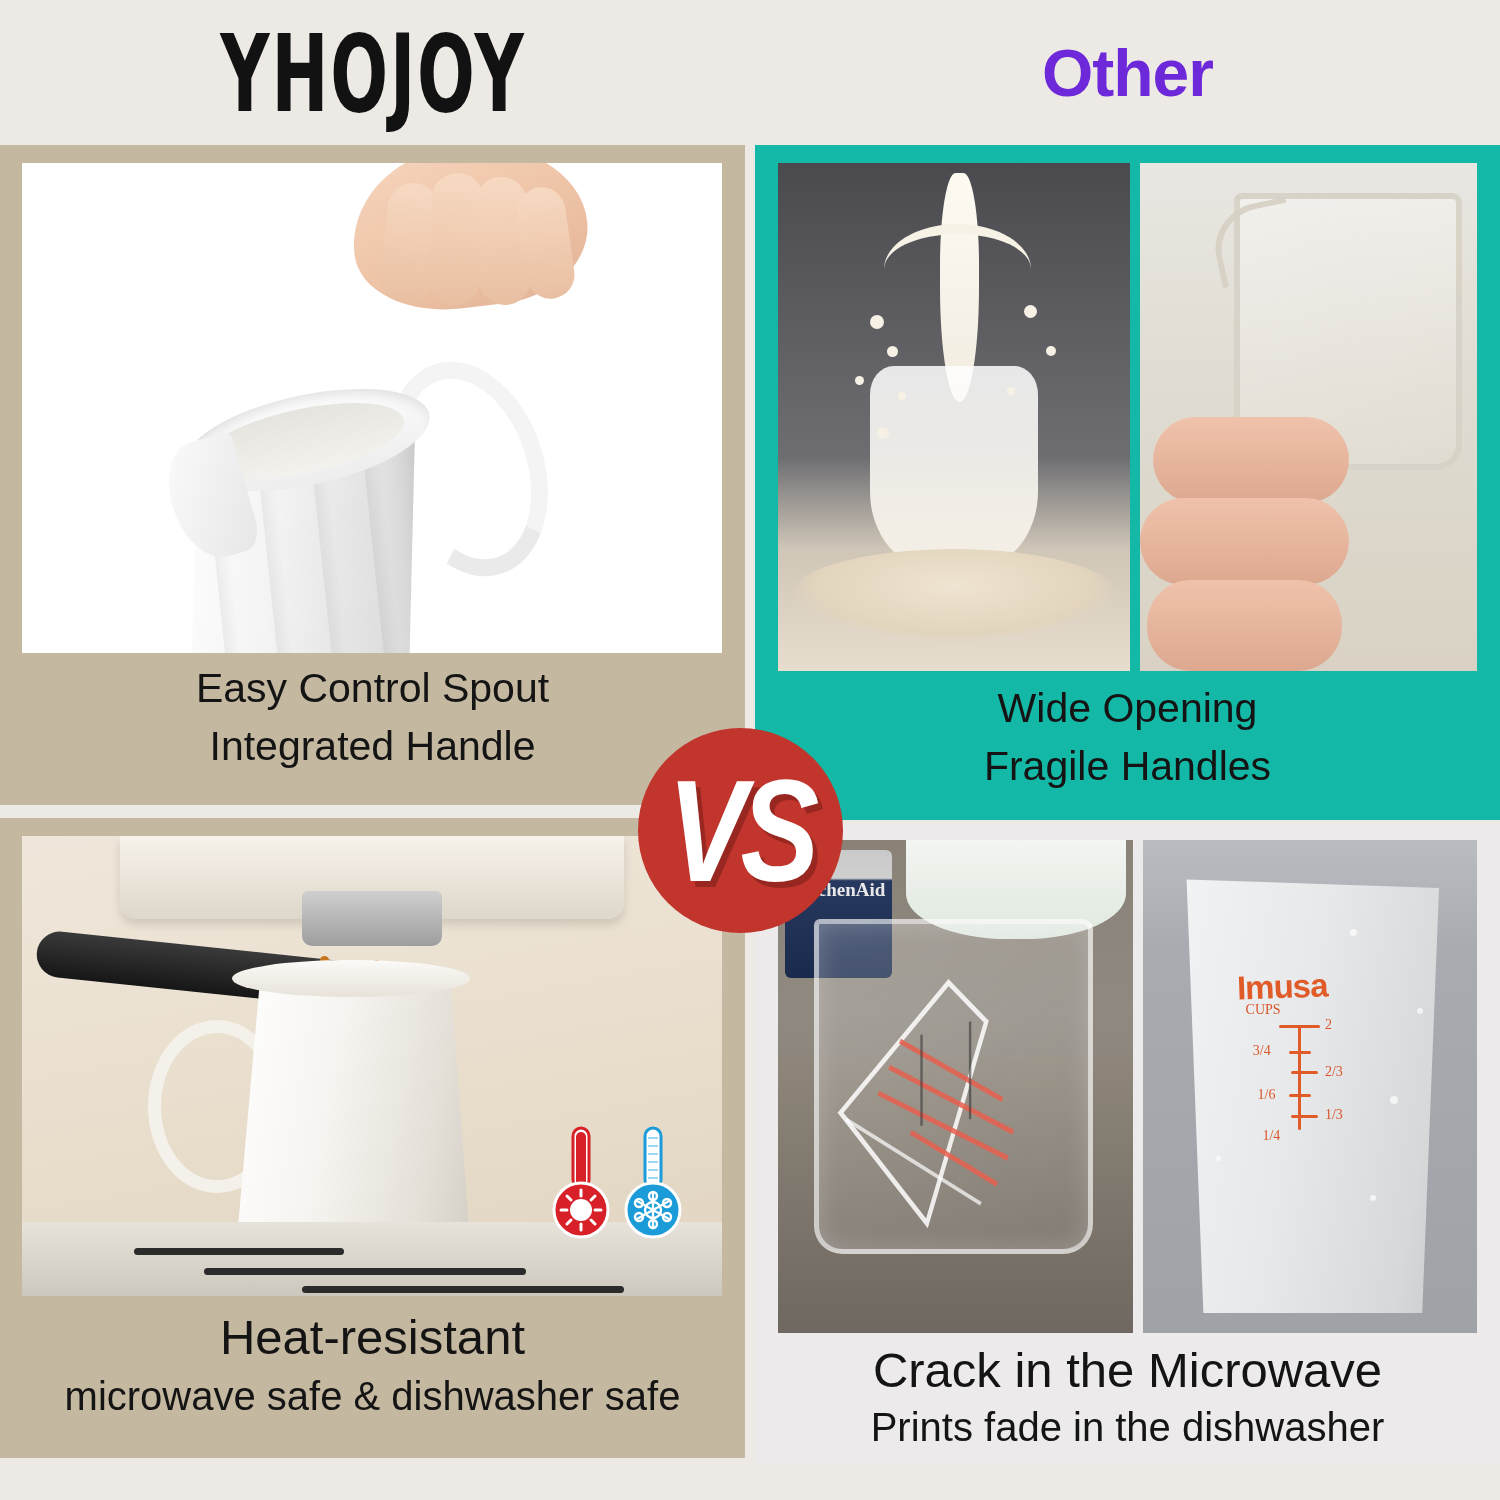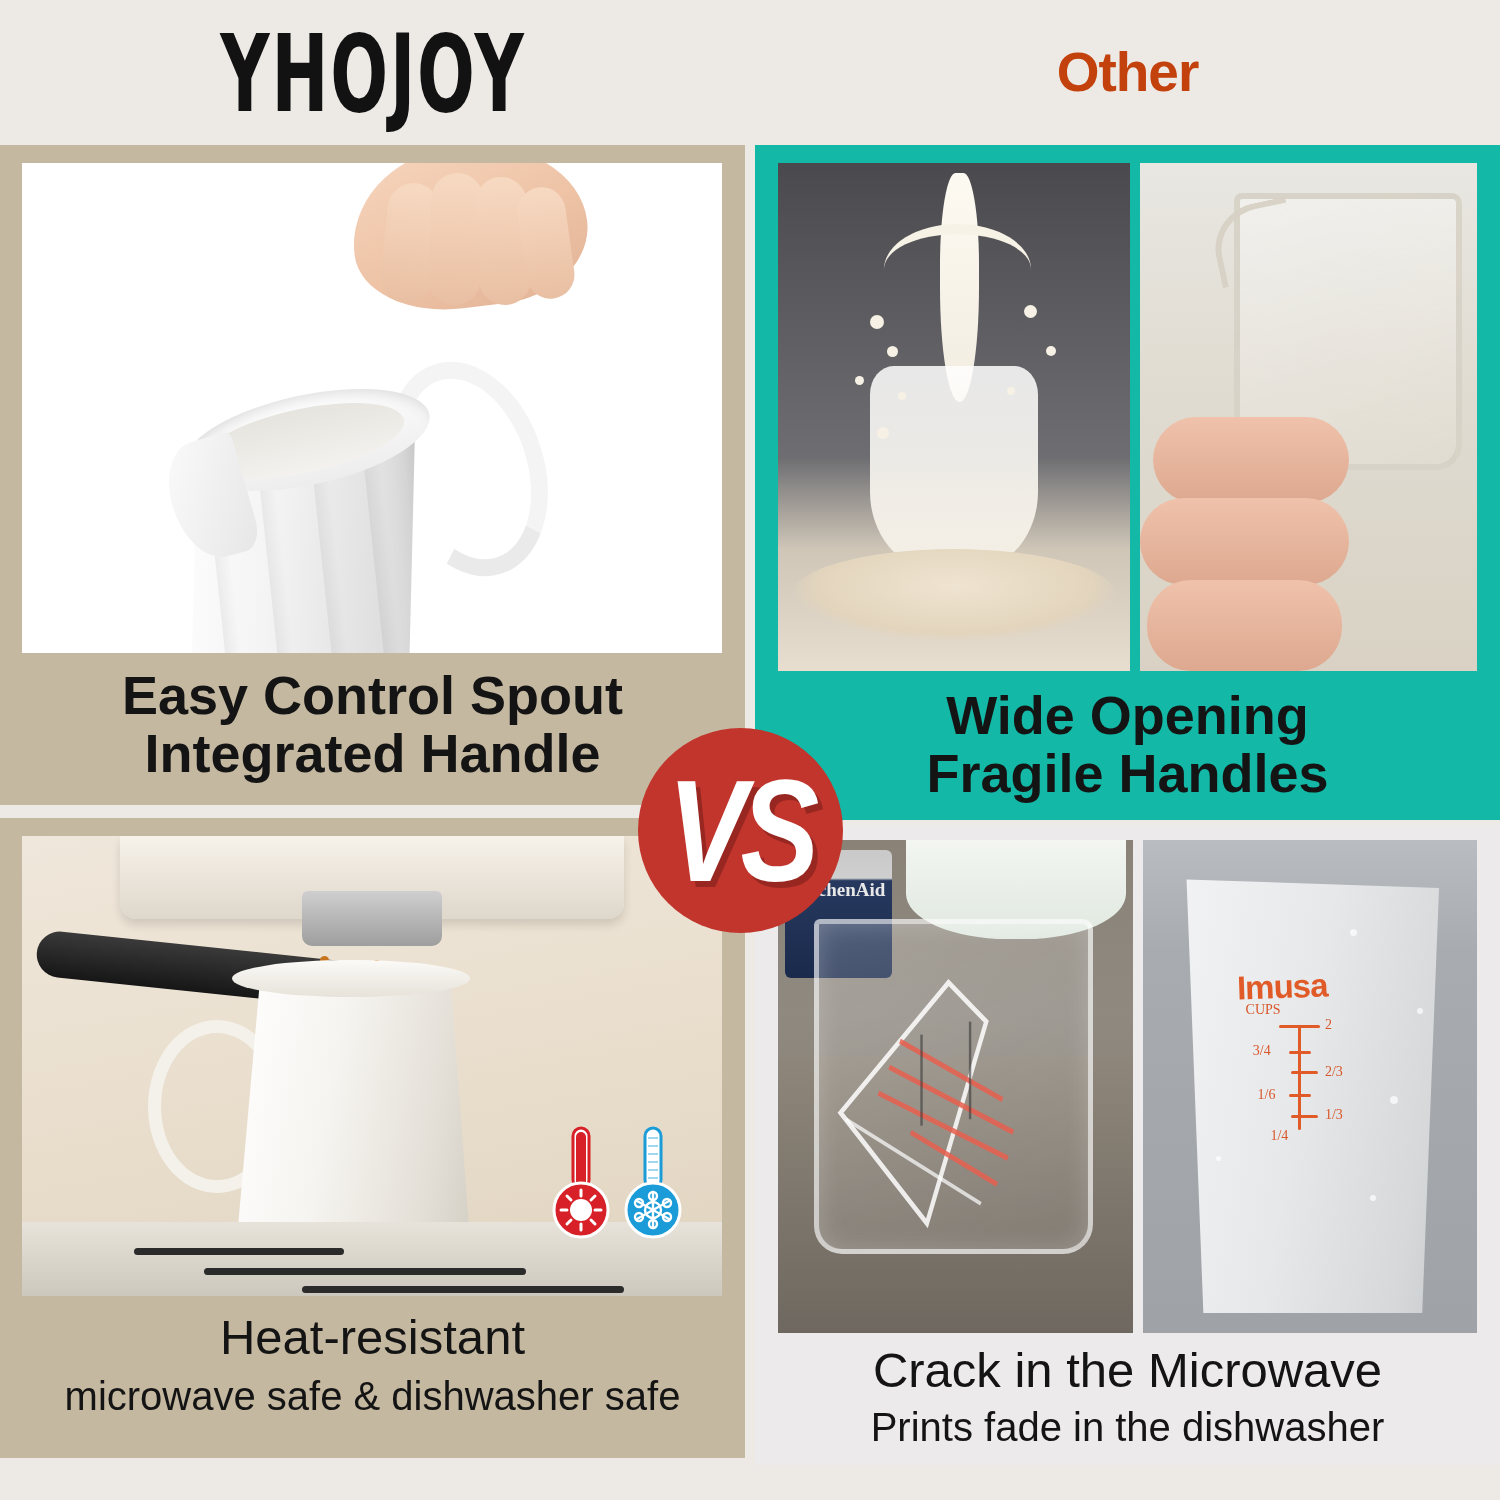--- a/index.html
+++ b/index.html
@@ -23,22 +23,22 @@
     letter-spacing:2px;
     color:#121212;
     transform:scaleY(1.45) scaleX(0.92);
     transform-origin:center;
     line-height:1;
     white-space:nowrap;
   }
   .other-title{
     font-family:"Liberation Sans", sans-serif;
     font-weight:700;
-    font-size:55px;
-    color:#c2410c;
+    font-size:66px;
+    color:#6d28d9;
     letter-spacing:-1px;
     line-height:1;
   }
 
   
   .panel{position:absolute;overflow:hidden;}
   .panel-left-top{
     left:0;top:145px;width:745px;height:660px;
     background:#C5B8A1;
   }
@@ -56,21 +56,21 @@
   }
 
   .img-frame{position:absolute;overflow:hidden;background:#fff;}
 
   
   .cap{
     position:absolute;text-align:center;width:100%;
     color:#141414;line-height:1.14;
     font-family:"Liberation Sans", sans-serif;
   }
-  .cap-big{font-size:54px;font-weight:700;}
+  .cap-big{font-size:41px;font-weight:400;}
   .cap-sub{font-size:40px;font-weight:400;}
   .cap-huge{font-size:49px;font-weight:400;}
 
   
   .vs-badge{
     position:absolute;left:638px;top:728px;width:205px;height:205px;
     z-index:40;
   }
   .vs-circle{
     position:absolute;inset:0;border-radius:50%;
@@ -440,21 +440,21 @@
           <div class="sc-line" style="left:38%;top:26%;width:18%;"></div>
           <div class="sc-line" style="left:40%;top:42%;width:22%;"></div>
           <div class="sc-line" style="left:38%;top:60%;width:18%;"></div>
           <div class="sc-line" style="left:40%;top:76%;width:22%;"></div>
           <div class="sc-txt" style="left:2%;top:-12%;">CUPS</div>
           <div class="sc-txt" style="left:68%;top:0%;">2</div>
           <div class="sc-txt" style="left:8%;top:20%;">3/4</div>
           <div class="sc-txt" style="left:68%;top:36%;">2/3</div>
           <div class="sc-txt" style="left:12%;top:54%;">1/6</div>
           <div class="sc-txt" style="left:68%;top:70%;">1/3</div>
-          <div class="sc-txt" style="left:16%;top:86%;margin-left:8px;">1/4</div>
+          <div class="sc-txt" style="left:16%;top:86%;">1/4</div>
         </div>
         <div class="speck" style="left:62%;top:18%;width:7px;height:7px;"></div>
         <div class="speck" style="left:82%;top:34%;width:6px;height:6px;"></div>
         <div class="speck" style="left:74%;top:52%;width:8px;height:8px;"></div>
         <div class="speck" style="left:68%;top:72%;width:6px;height:6px;"></div>
         <div class="speck" style="left:22%;top:64%;width:5px;height:5px;"></div>
       </div>
     </div>
     <div class="cap cap-sub" style="top:580px;">Prints fade in the dishwasher</div>
     <div class="cap cap-huge" style="top:518px;">Crack in the Microwave</div>

